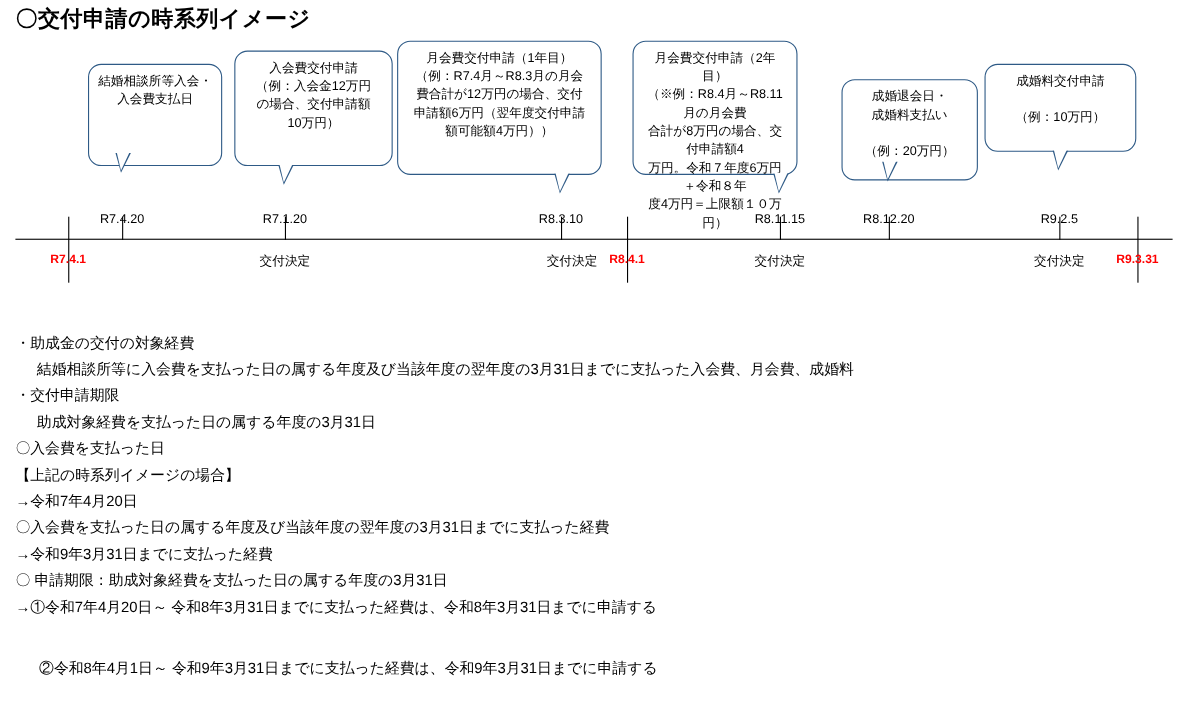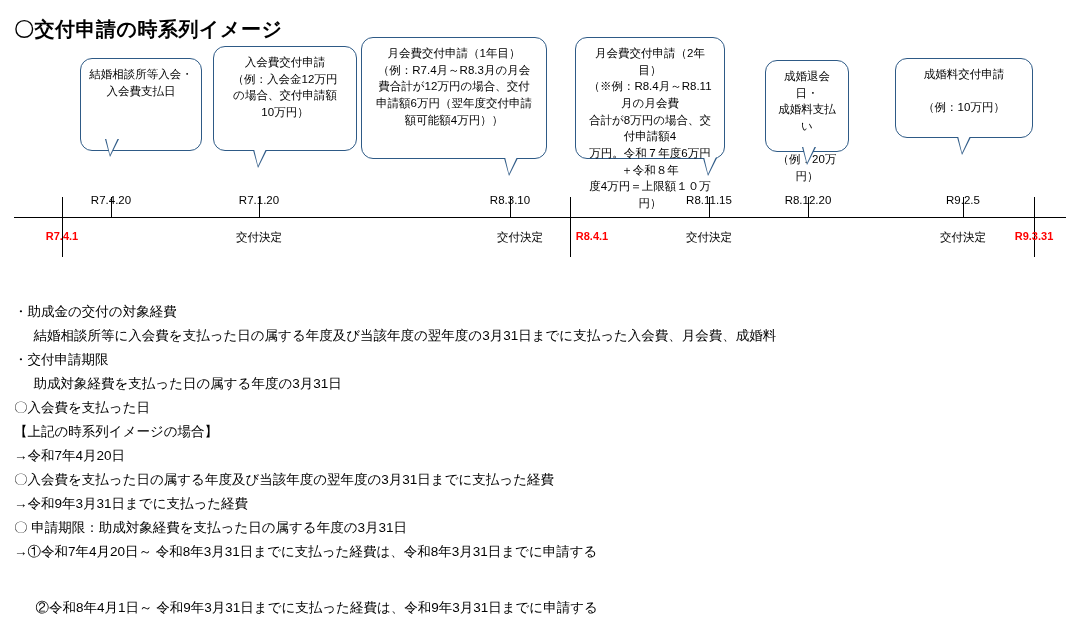--- a/index.html
+++ b/index.html
@@ -21,21 +21,20 @@
     height: 640px;
   }
   .title {
     position: absolute;
     left: 14px;
     top: 4px;
     font-size: 20px;
     font-weight: bold;
     letter-spacing: 0.5px;
     white-space: nowrap;
-    margin-top: 12px;
   }
 
   
   .axis {
     position: absolute;
     left: 14px;
     top: 217px;
     width: 1052px;
     height: 1px;
     background: #000000;
@@ -141,21 +140,21 @@
   <div class="tick tick-major" style="left:1034px;"></div>
 
   <div class="tick tick-minor" style="left:111px;"></div>
   <div class="tick tick-minor" style="left:259px;"></div>
   <div class="tick tick-minor" style="left:510px;"></div>
   <div class="tick tick-minor" style="left:709px;"></div>
   <div class="tick tick-minor" style="left:808px;"></div>
   <div class="tick tick-minor" style="left:963px;"></div>
 
   <div class="tick-label below red" style="left:62px;">R7.4.1</div>
-  <div class="tick-label below red" style="left:570px;margin-left:22px;">R8.4.1</div>
+  <div class="tick-label below red" style="left:570px;">R8.4.1</div>
   <div class="tick-label below red" style="left:1034px;">R9.3.31</div>
 
   <div class="tick-label above" style="left:111px;">R7.4.20</div>
   <div class="tick-label above" style="left:259px;">R7.1.20</div>
   <div class="tick-label above" style="left:510px;">R8.3.10</div>
   <div class="tick-label above" style="left:709px;">R8.11.15</div>
   <div class="tick-label above" style="left:808px;">R8.12.20</div>
   <div class="tick-label above" style="left:963px;">R9.2.5</div>
 
   <div class="tick-label below" style="left:259px;">交付決定</div>
@@ -188,21 +187,21 @@
 
   <div class="callout" style="left:575px; top:37px;  width:150px; height:122px;">
     <span class="ctext">月会費交付申請（2年目）
 （※例：R8.4月～R8.11月の月会費
 合計が8万円の場合、交付申請額4
 万円。令和７年度6万円＋令和８年
 度4万円＝上限額１０万円）</span>
   </div>
   <div class="tail" style="left:703px; top:158px;"></div>
 
-  <div class="callout" style="left:765px; top:60px;  width:84px; height:92px;">
+  <div class="callout" style="left:765px; top:72px;  width:124px; height:92px;">
     <span class="ctext">成婚退会日・
 成婚料支払い
 
 （例：20万円）</span>
   </div>
   <div class="tail" style="left:802px; top:147px;"></div>
 
   <div class="callout" style="left:895px; top:58px;  width:138px; height:80px;">
     <span class="ctext">成婚料交付申請
 

